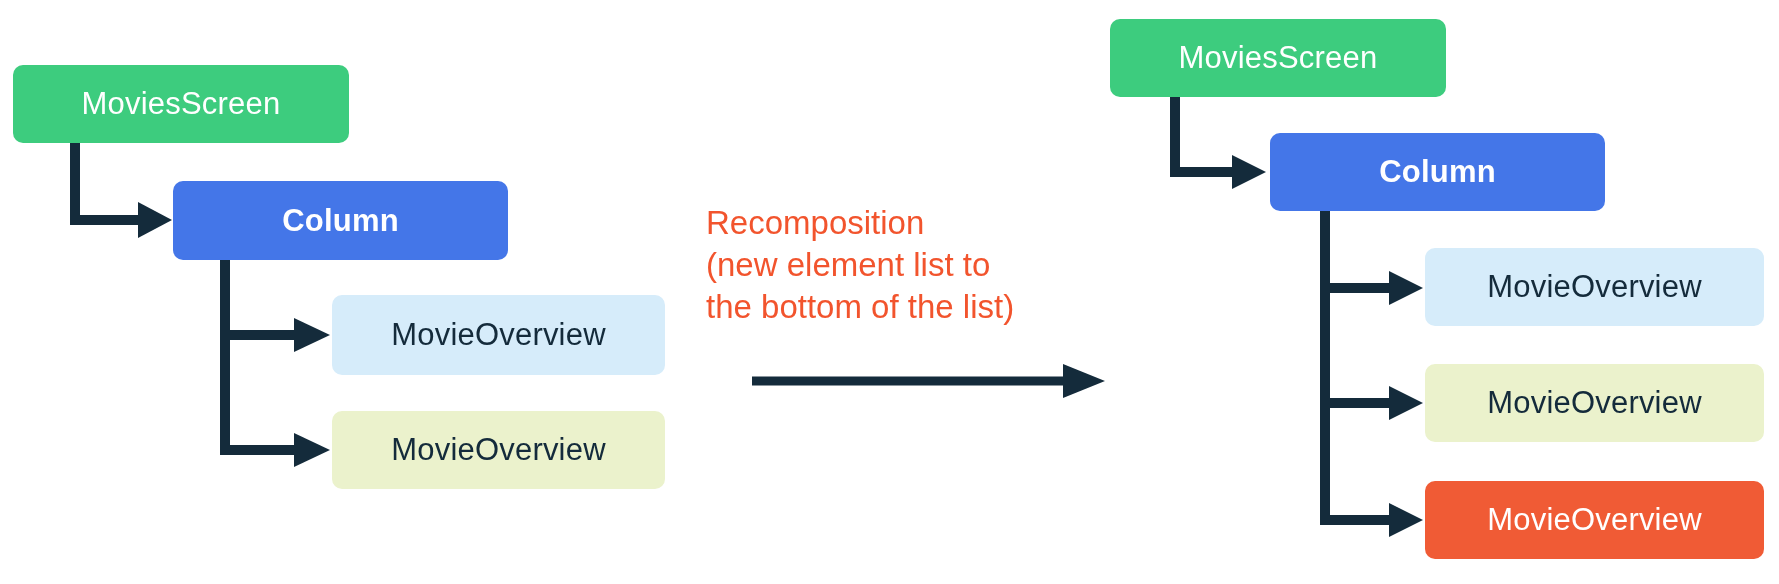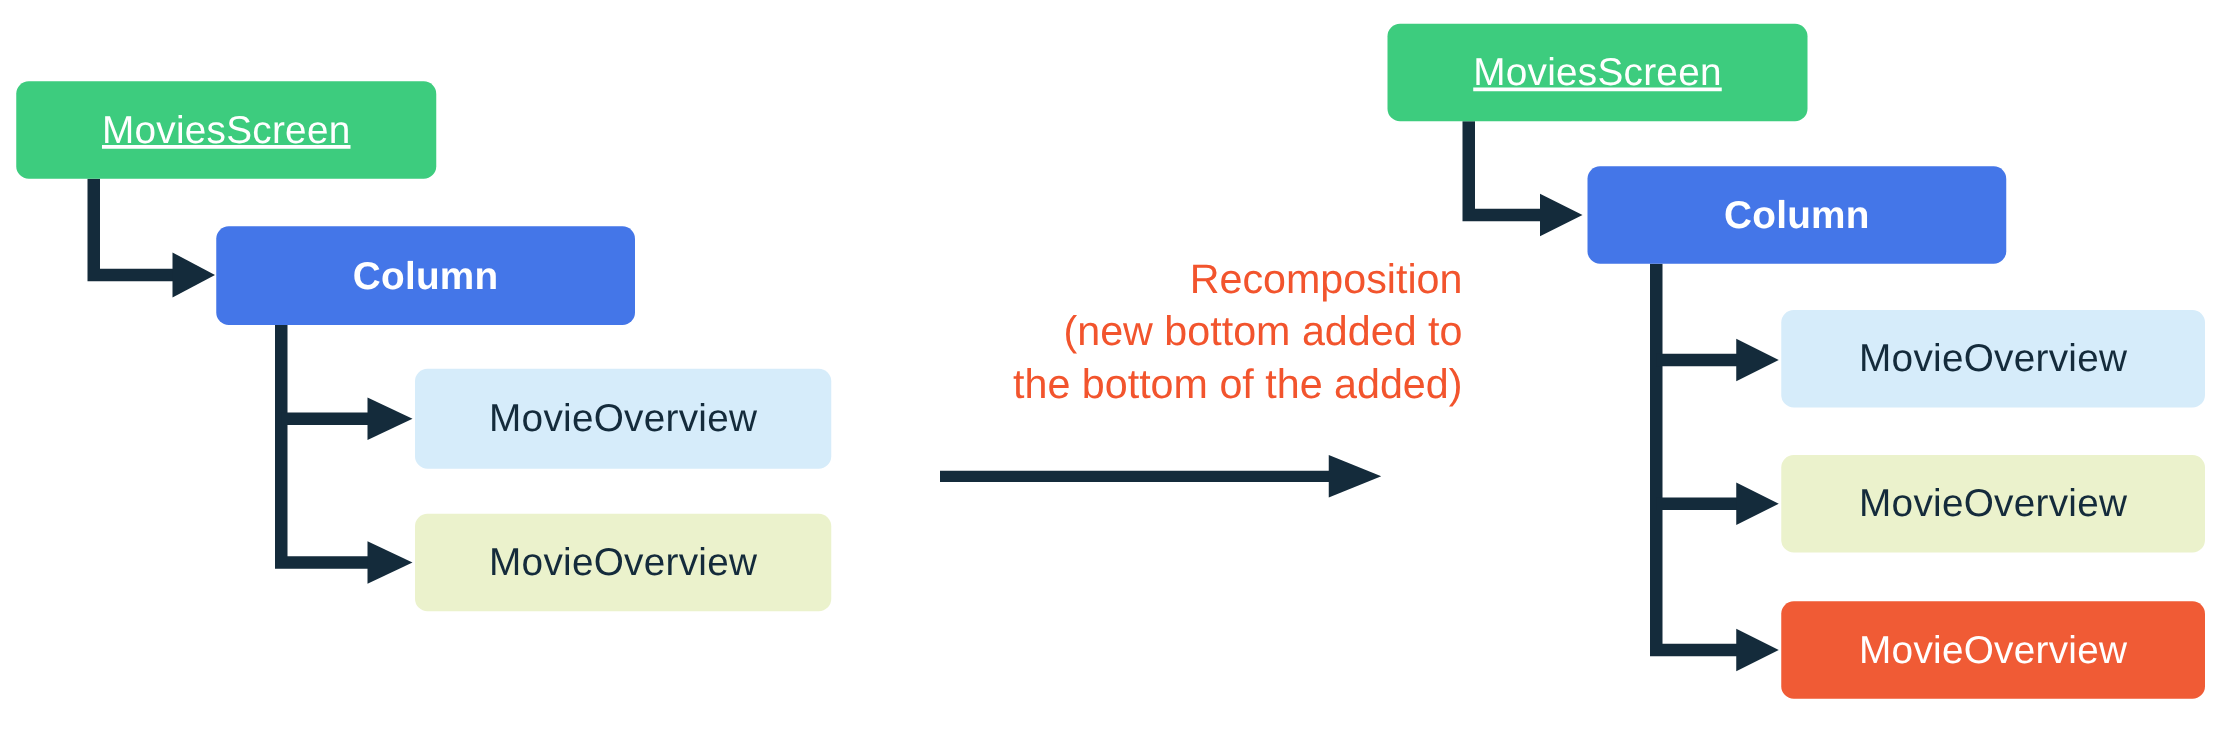--- a/index.html
+++ b/index.html
@@ -12,43 +12,43 @@
   }
   .connectors{position:absolute;left:0;top:0;width:1779px;height:584px;}
   .node{
     position:absolute;
     display:flex;align-items:center;justify-content:center;
     border-radius:10px;
     font-size:31px;
     letter-spacing:0.2px;
     white-space:nowrap;
   }
-  .fill-green{background:var(--node_green);color:var(--text_light);text-decoration:underline;}
+  .fill-green{background:var(--node_green);color:var(--text_light);}
   .fill-blue{background:var(--node_blue);color:var(--text_light);font-weight:bold;}
   .fill-lightblue{background:var(--node_light_blue);color:var(--text_dark);}
   .fill-lightgreen{background:var(--node_light_green);color:var(--text_dark);}
   .fill-orange{background:var(--node_orange);color:var(--text_light);}
 
   
   .l-root   {left:13px;  top:65px;  width:336px;height:78px;}
   .l-column {left:173px; top:181px; width:335px;height:79px;}
   .l-child1 {left:332px; top:295px; width:333px;height:80px;}
   .l-child2 {left:332px; top:411px; width:333px;height:78px;}
 
   
   .r-root   {left:1110px;top:19px;  width:336px;height:78px;}
   .r-column {left:1270px;top:133px; width:335px;height:78px;}
   .r-child1 {left:1425px;top:248px; width:339px;height:78px;}
   .r-child2 {left:1425px;top:364px; width:339px;height:78px;}
   .r-child3 {left:1425px;top:481px; width:339px;height:78px;}
 
   .annotation{
     position:absolute;
-    left:670px;top:202px;width:500px;
-    text-align:right;
+    left:706px;top:202px;width:500px;
+    text-align:left;
     color:var(--annotation);
     font-size:33px;
     line-height:42px;
   }
   .connect{stroke:var(--connector);stroke-width:10;fill:none;}
   .connect-mid{stroke:var(--connector);stroke-width:9;fill:none;}
   .ahead{fill:var(--connector);stroke:none;}
 </style>
 </head>
 <body>
@@ -79,22 +79,22 @@
     <polygon class="ahead" points="1389,503 1423,520 1389,537"></polygon>
   </svg>
 
   <div class="node fill-green l-root">MoviesScreen</div>
   <div class="node fill-blue l-column">Column</div>
   <div class="node fill-lightblue l-child1">MovieOverview</div>
   <div class="node fill-lightgreen l-child2">MovieOverview</div>
 
   <div class="annotation">
     <div>Recomposition</div>
-    <div>(new bottom added to</div>
-    <div>the bottom of the added)</div>
+    <div>(new element list to</div>
+    <div>the bottom of the list)</div>
   </div>
 
   <div class="node fill-green r-root">MoviesScreen</div>
   <div class="node fill-blue r-column">Column</div>
   <div class="node fill-lightblue r-child1">MovieOverview</div>
   <div class="node fill-lightgreen r-child2">MovieOverview</div>
   <div class="node fill-orange r-child3">MovieOverview</div>
 
 </div>
 

